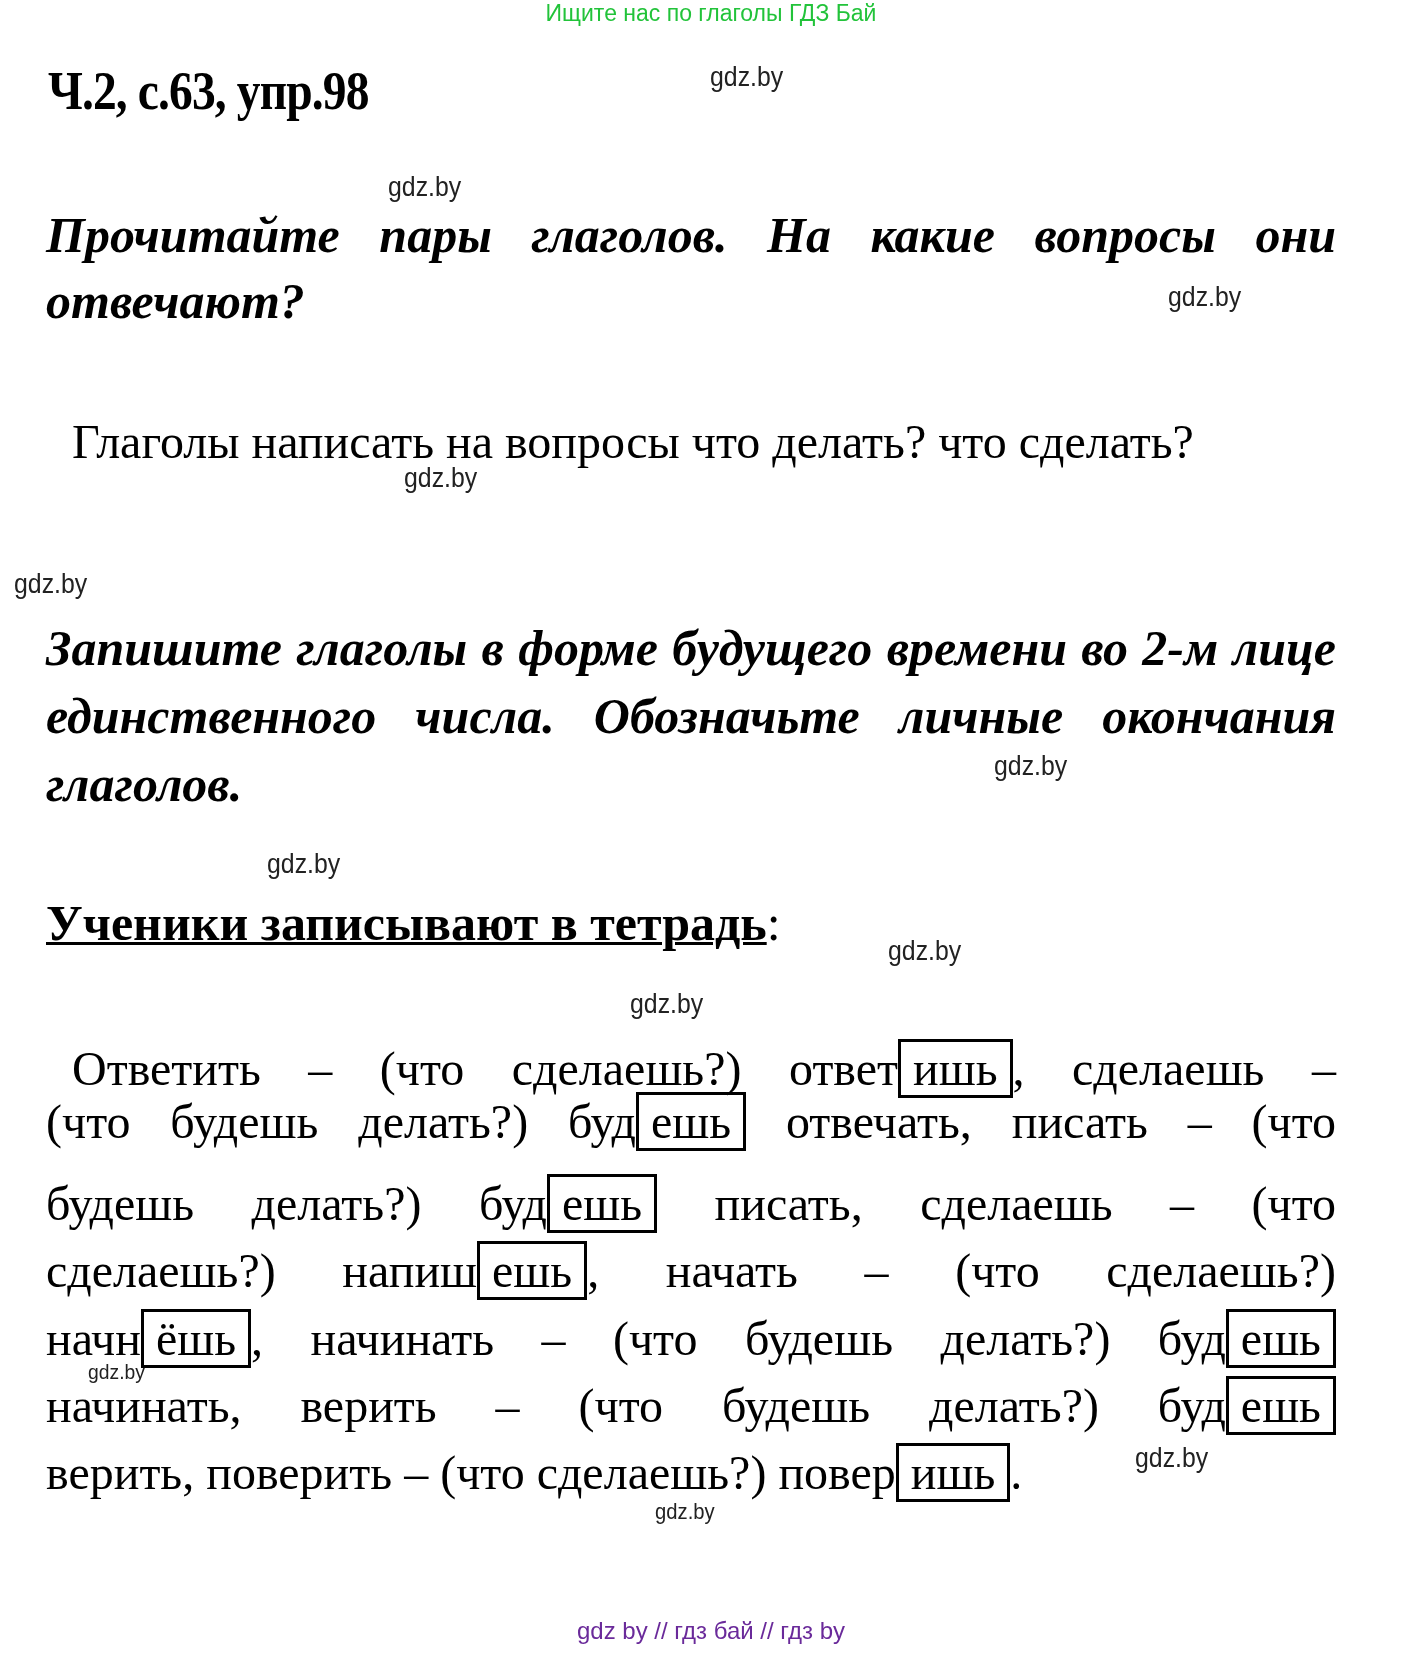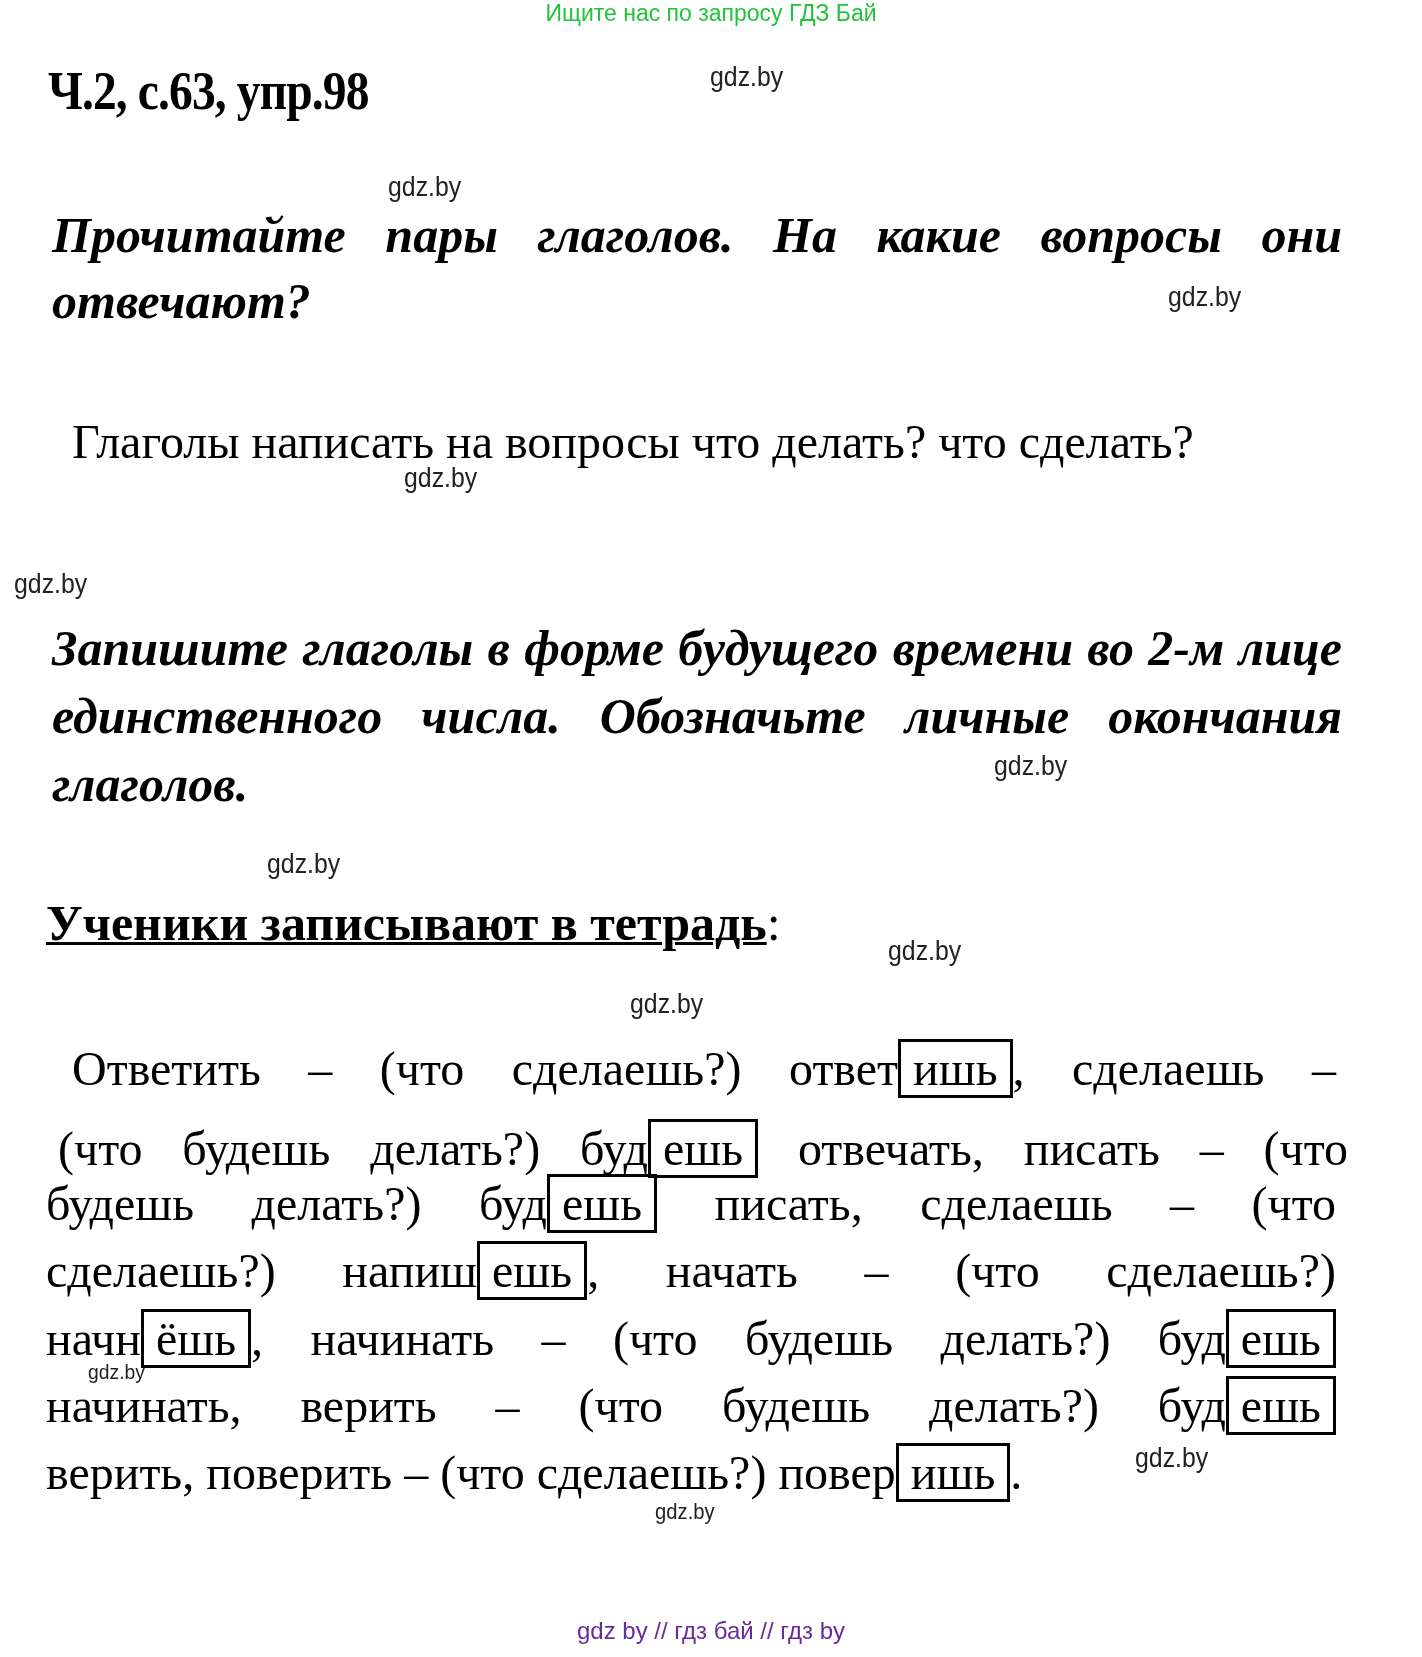--- a/index.html
+++ b/index.html
@@ -1,33 +1,33 @@
 <!DOCTYPE html>
 <html><head>
 <meta charset="utf-8">
 <style>
   html, body { margin:0; padding:0; background:#fff; }
   body { width:1422px; height:1657px; position:relative; overflow:hidden; font-family:"Liberation Serif", serif; color:#000; }
   .abs { position:absolute; }
   .top-banner { left:0; width:1422px; top:0; text-align:center; font-family:"Liberation Sans", sans-serif; font-size:23px; color:#22c33a; }
   .title { left:48px; top:60px; font-size:54px; font-weight:bold; transform:scaleX(0.88); transform-origin:left; letter-spacing:-1px; }
   .wm { font-family:"Liberation Sans", sans-serif; font-size:27px; color:#222; transform:scaleX(0.92); transform-origin:left; }
-  .task { left:52px; width:1290px; font-size:50px; font-weight:bold; font-style:italic; line-height:66px; text-align:justify; text-align-last:left; }
+  .task { left:46px; width:1290px; font-size:50px; font-weight:bold; font-style:italic; line-height:66px; text-align:justify; text-align-last:left; }
   .line { left:46px; width:1290px; font-size:48px; line-height:70px; text-align:justify; text-align-last:justify; white-space:nowrap; }
   .line.last { text-align-last:left; }
   .para { left:46px; width:1290px; font-size:48px; line-height:68px; }
   .heading { left:46px; top:894px; font-size:50px; font-weight:bold; }
   .heading u { text-decoration-thickness:3px; }
   .box { border:3px solid #000; padding:0 12px; }
   .footer { left:0; width:1422px; top:1617px; text-align:center; font-family:"Liberation Sans", sans-serif; font-size:24px; color:#6a2a9a; }
 </style>
 </head>
 <body>
 
-<div class="abs top-banner">Ищите нас по запросу ГДЗ Бай</div>
+<div class="abs top-banner">Ищите нас по глаголы ГДЗ Бай</div>
 
 <div class="abs title">Ч.2, с.63, упр.98</div>
 
 <div class="abs wm" style="left:710px;top:62px;">gdz.by</div>
 <div class="abs wm" style="left:388px;top:172px;">gdz.by</div>
 <div class="abs wm" style="left:1168px;top:282px;">gdz.by</div>
 <div class="abs wm" style="left:404px;top:463px;">gdz.by</div>
 <div class="abs wm" style="left:14px;top:569px;">gdz.by</div>
 <div class="abs wm" style="left:994px;top:751px;">gdz.by</div>
 <div class="abs wm" style="left:267px;top:849px;">gdz.by</div>
@@ -42,21 +42,21 @@
 <div class="abs para" style="top:408px;text-indent:26px;text-align:justify;">Глаголы написать на вопросы что делать? что сделать?</div>
 
 <div class="abs task" style="top:614px;line-height:68px;">Запишите глаголы в форме будущего времени во 2-м лице единственного числа. Обозначьте личные окончания глаголов.</div>
 
 <div class="abs heading">
   <u>Ученики записывают в тетрадь</u><span style="font-weight:normal">:</span>
 </div>
 
 <div class="abs line" style="top:1034px;text-indent:26px;"><span>Ответить – (что сделаешь?) ответ</span><span class="box">ишь</span><span>, сделаешь –</span></div>
 
-<div class="abs line" style="top:1114px;margin-left:12px;"><span>(что будешь делать?) буд</span><span class="box">ешь</span><span> отвечать, писать – (что</span></div>
+<div class="abs line" style="top:1087px;"><span>(что будешь делать?) буд</span><span class="box">ешь</span><span> отвечать, писать – (что</span></div>
 
 <div class="abs line" style="top:1169px;"><span>будешь делать?) буд</span><span class="box">ешь</span><span> писать, сделаешь – (что</span></div>
 
 <div class="abs line" style="top:1236px;"><span>сделаешь?) напиш</span><span class="box">ешь</span><span>, начать – (что сделаешь?)</span></div>
 
 <div class="abs line" style="top:1304px;"><span>начн</span><span class="box">ёшь</span><span>, начинать – (что будешь делать?) буд</span><span class="box">ешь</span></div>
 
 <div class="abs line" style="top:1371px;"><span>начинать, верить – (что будешь делать?) буд</span><span class="box">ешь</span><span></span></div>
 
 <div class="abs line last" style="top:1438px;"><span>верить, поверить – (что сделаешь?) повер</span><span class="box">ишь</span><span>.</span></div>

